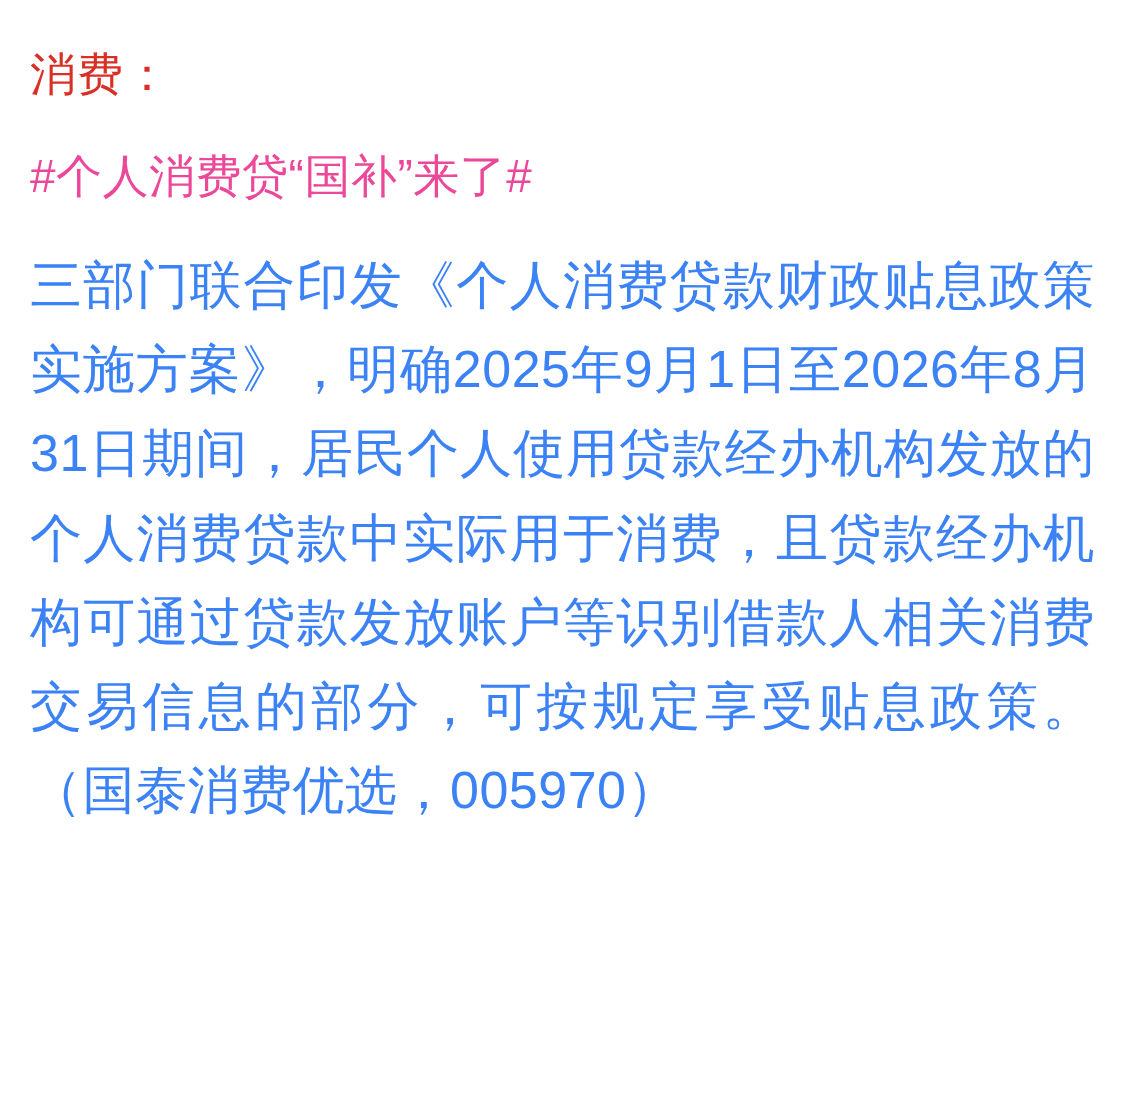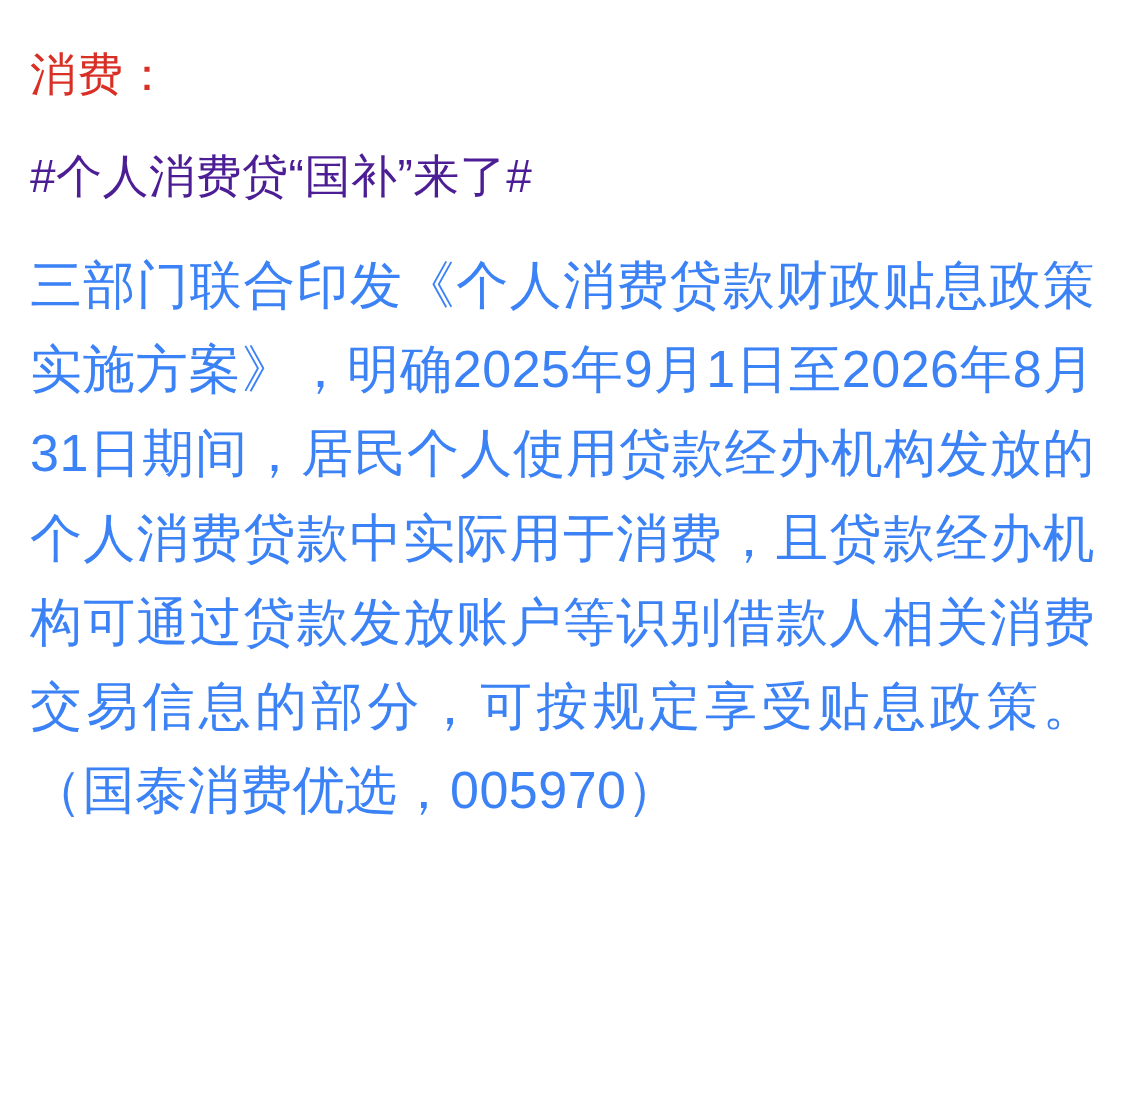--- a/index.html
+++ b/index.html
@@ -22,21 +22,21 @@
   }
   .category {
     color: #d93025;
     font-size: 46px;
     line-height: 1.25;
     letter-spacing: 1px;
     margin: 0 0 44px 0;
     font-weight: 400;
   }
   .topic {
-    color: #4c1d95;
+    color: #ec4899;
     font-size: 46px;
     line-height: 1.25;
     letter-spacing: 0.5px;
     margin: 0 16px 38px 0;
     font-weight: 400;
     display: inline-block;
   }
   .body-text {
     color: #3b82f6;
     font-size: 52px;

